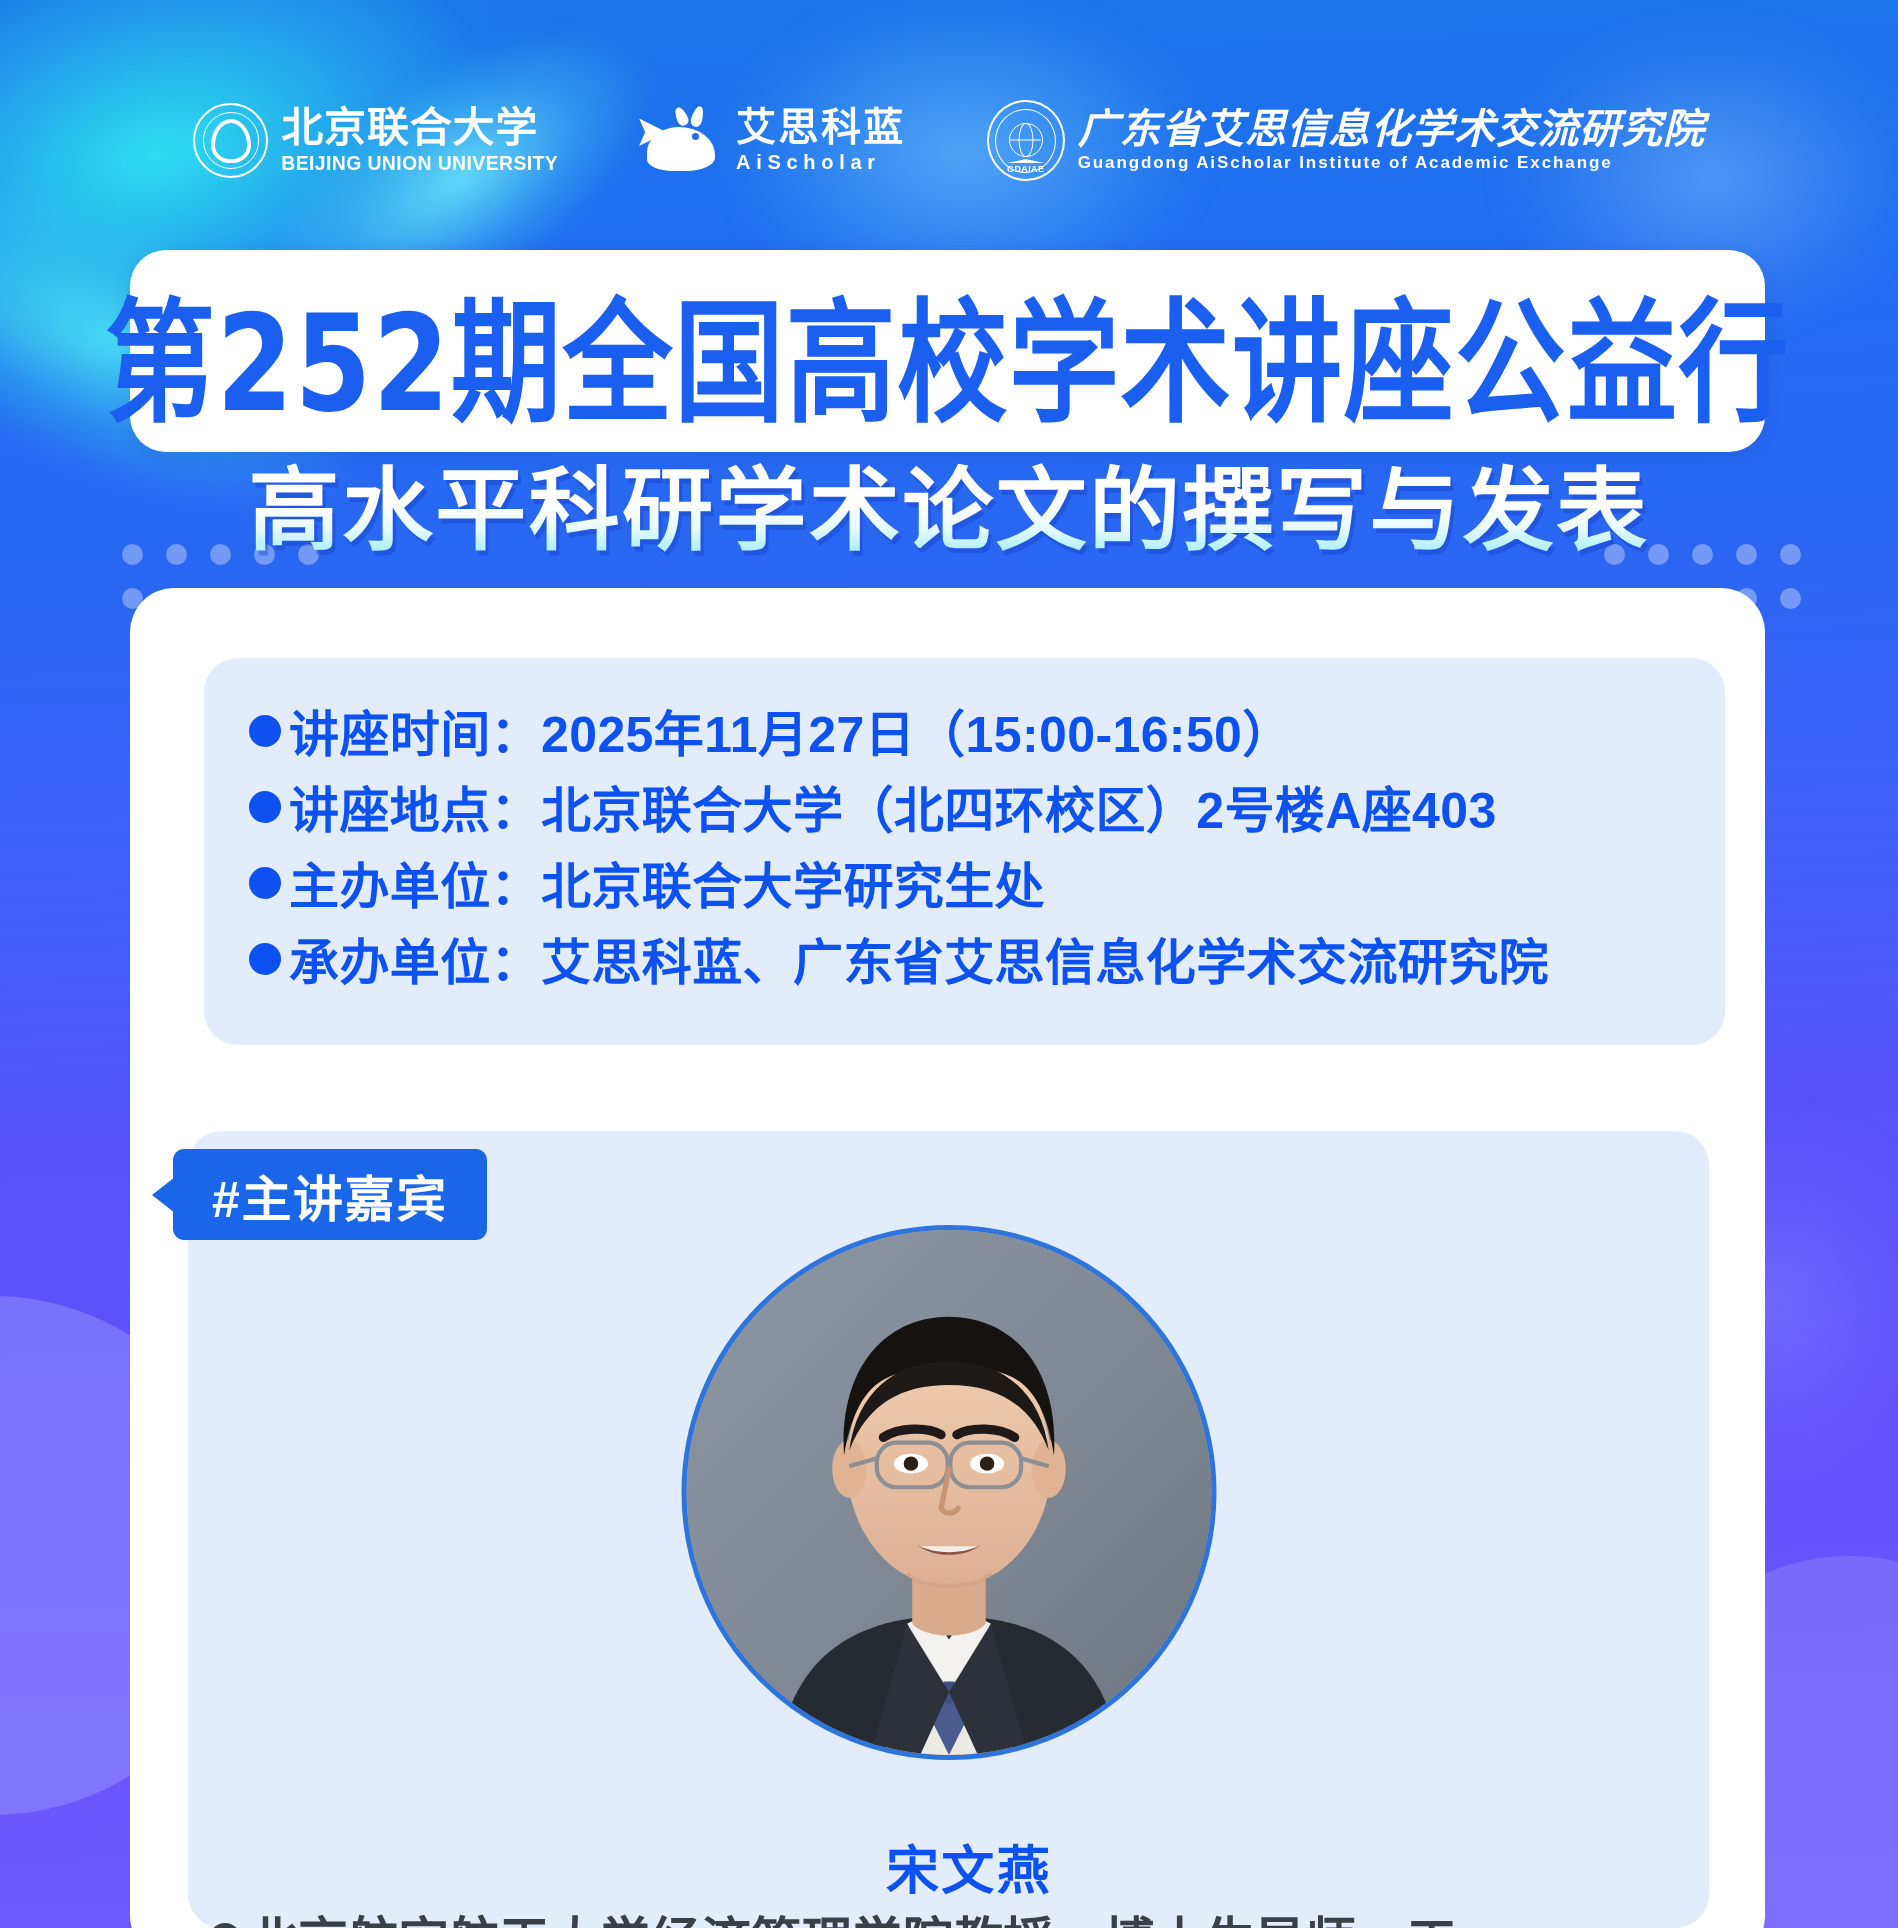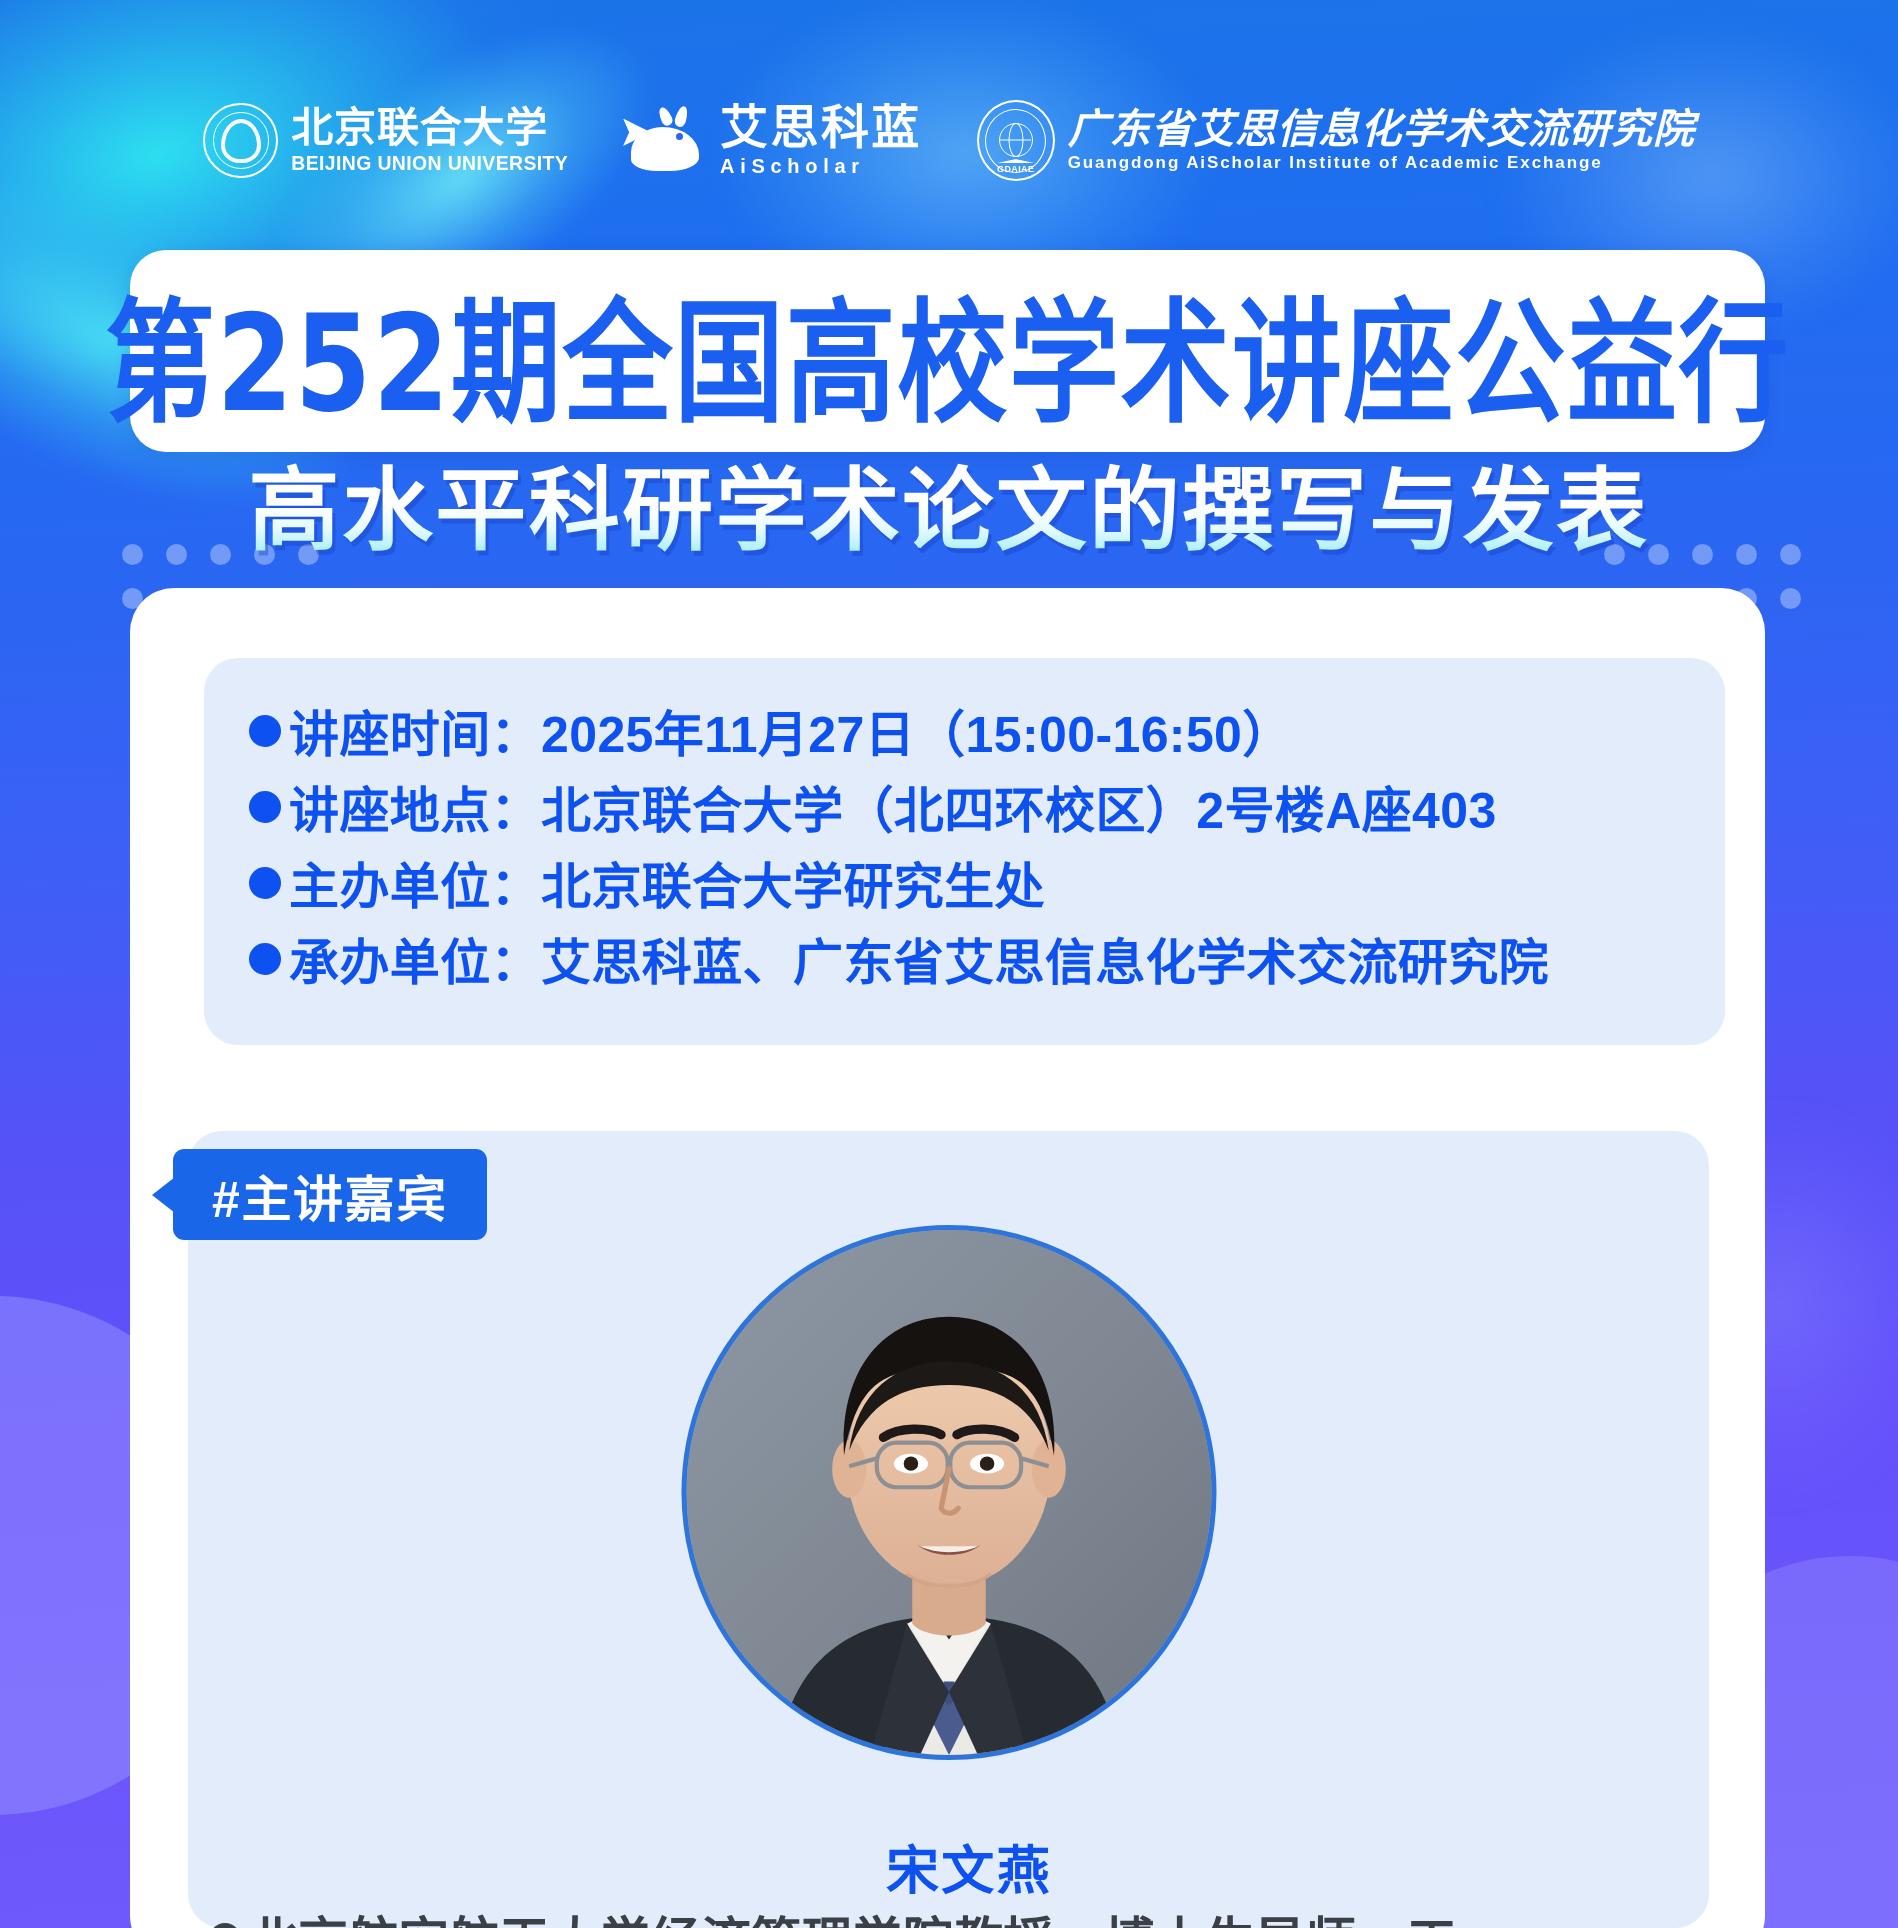--- a/index.html
+++ b/index.html
@@ -125,21 +125,21 @@
   .dot-right { right: 97px; top: 544px; --cols: 5; }
 
   
   .logo-bar {
     position: absolute;
     left: 0; right: 0; top: 96px;
     height: 89px;
     display: flex;
     align-items: center;
     justify-content: center;
-    gap: 55px;
+    gap: 81px;
     z-index: 6;
   }
   .logo-unit { display: flex; align-items: center; gap: 13px; }
 
   .seal {
     width: 75px; height: 75px;
     border-radius: 50%;
     border: 2.4px solid #ffffff;
     position: relative;
     flex: none;
@@ -206,21 +206,21 @@
     background: #2a66f2;
   }
   .whale .spout1, .whale .spout2 {
     position: absolute;
     background: #ffffff;
     border-radius: 50% 50% 50% 50% / 70% 70% 30% 30%;
   }
   .whale .spout1 { left: 37px; top: 1.6px; width: 10.5px; height: 19.4px; transform: rotate(-24deg); }
   .whale .spout2 { left: 53px; top: 0px; width: 10.5px; height: 21px; transform: rotate(16deg); }
 
-  .ais .logo-cn { font-size: 48px; letter-spacing: 2.4px; }
+  .ais .logo-cn { font-size: 40px; letter-spacing: 2.4px; }
   .ais .logo-en { font-size: 20px; letter-spacing: 5.7px; margin-top: 1.6px; }
 
   
   .globe {
     width: 78px; height: 81px;
     flex: none;
     position: relative;
     border: 2.4px solid #ffffff;
     border-radius: 50%;
   }

